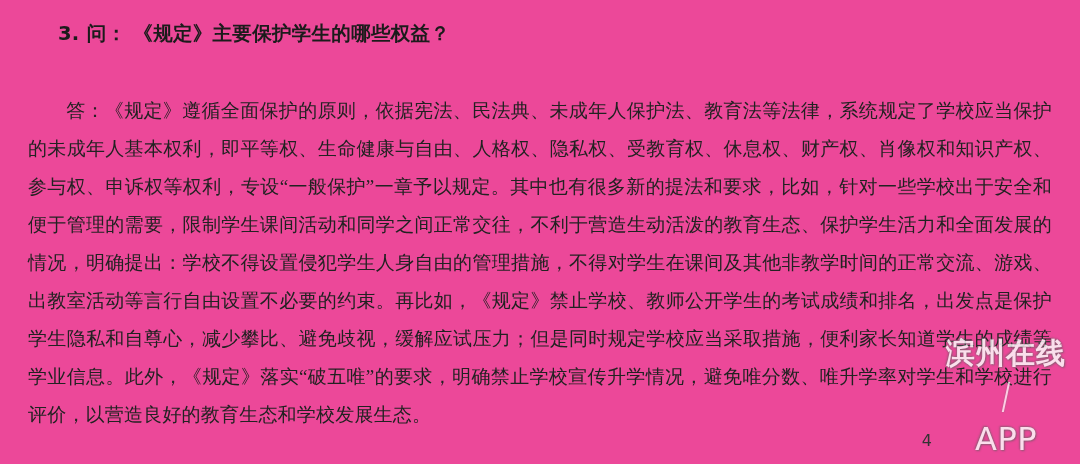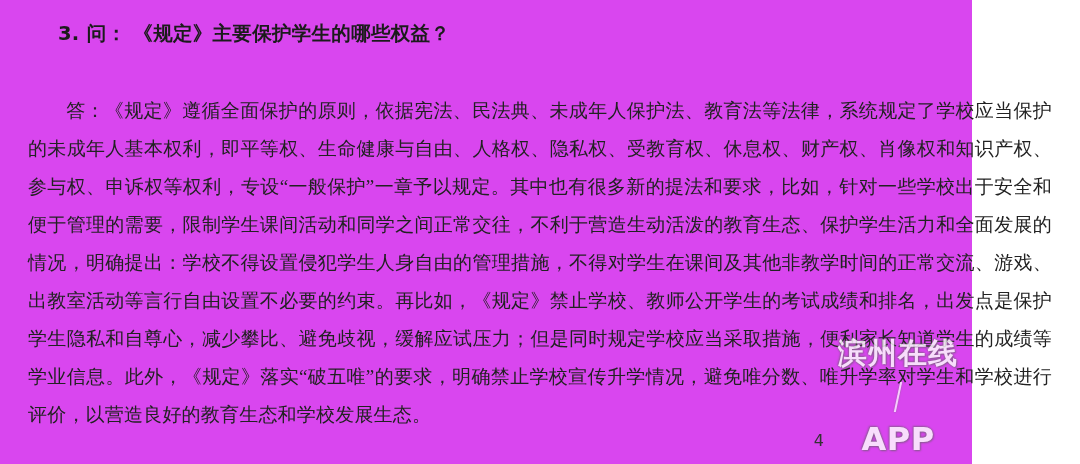--- a/index.html
+++ b/index.html
@@ -9,23 +9,23 @@
   body {
     width: 1080px;
     height: 464px;
     background: #ffffff;
     font-family: "Liberation Serif", "DejaVu Serif", serif;
     overflow: hidden;
     position: relative;
   }
   .page {
     position: relative;
-    width: 972px;
+    width: 1080px;
     height: 464px;
-    background: #d946ef;
+    background: #ec4899;
     box-sizing: border-box;
   }
   .question {
     position: absolute;
     left: 58px;
     top: 20px;
     width: 960px;
     font-size: 19.5px;
     font-weight: bold;
     color: #1b1b1b;
@@ -73,21 +73,21 @@
   }
   .wm-sep {
     width: 2px;
     height: 30px;
     background: rgba(255,255,255,0.9);
     box-shadow: 0 0 2px rgba(120,120,120,0.8);
     transform: skewX(-12deg);
   }
   .wm-app {
     font-size: 32px;
-    font-weight: bold;
+    font-weight: normal;
     color: #ffffff;
     font-family: "DejaVu Sans", "Liberation Sans", sans-serif;
     text-shadow:
       0 0 2px rgba(120,120,120,0.85),
       1px 1px 2px rgba(90,90,90,0.7),
       -1px -1px 2px rgba(90,90,90,0.55);
     letter-spacing: 0.5px;
     text-align: center;
   }
   .page-number {

